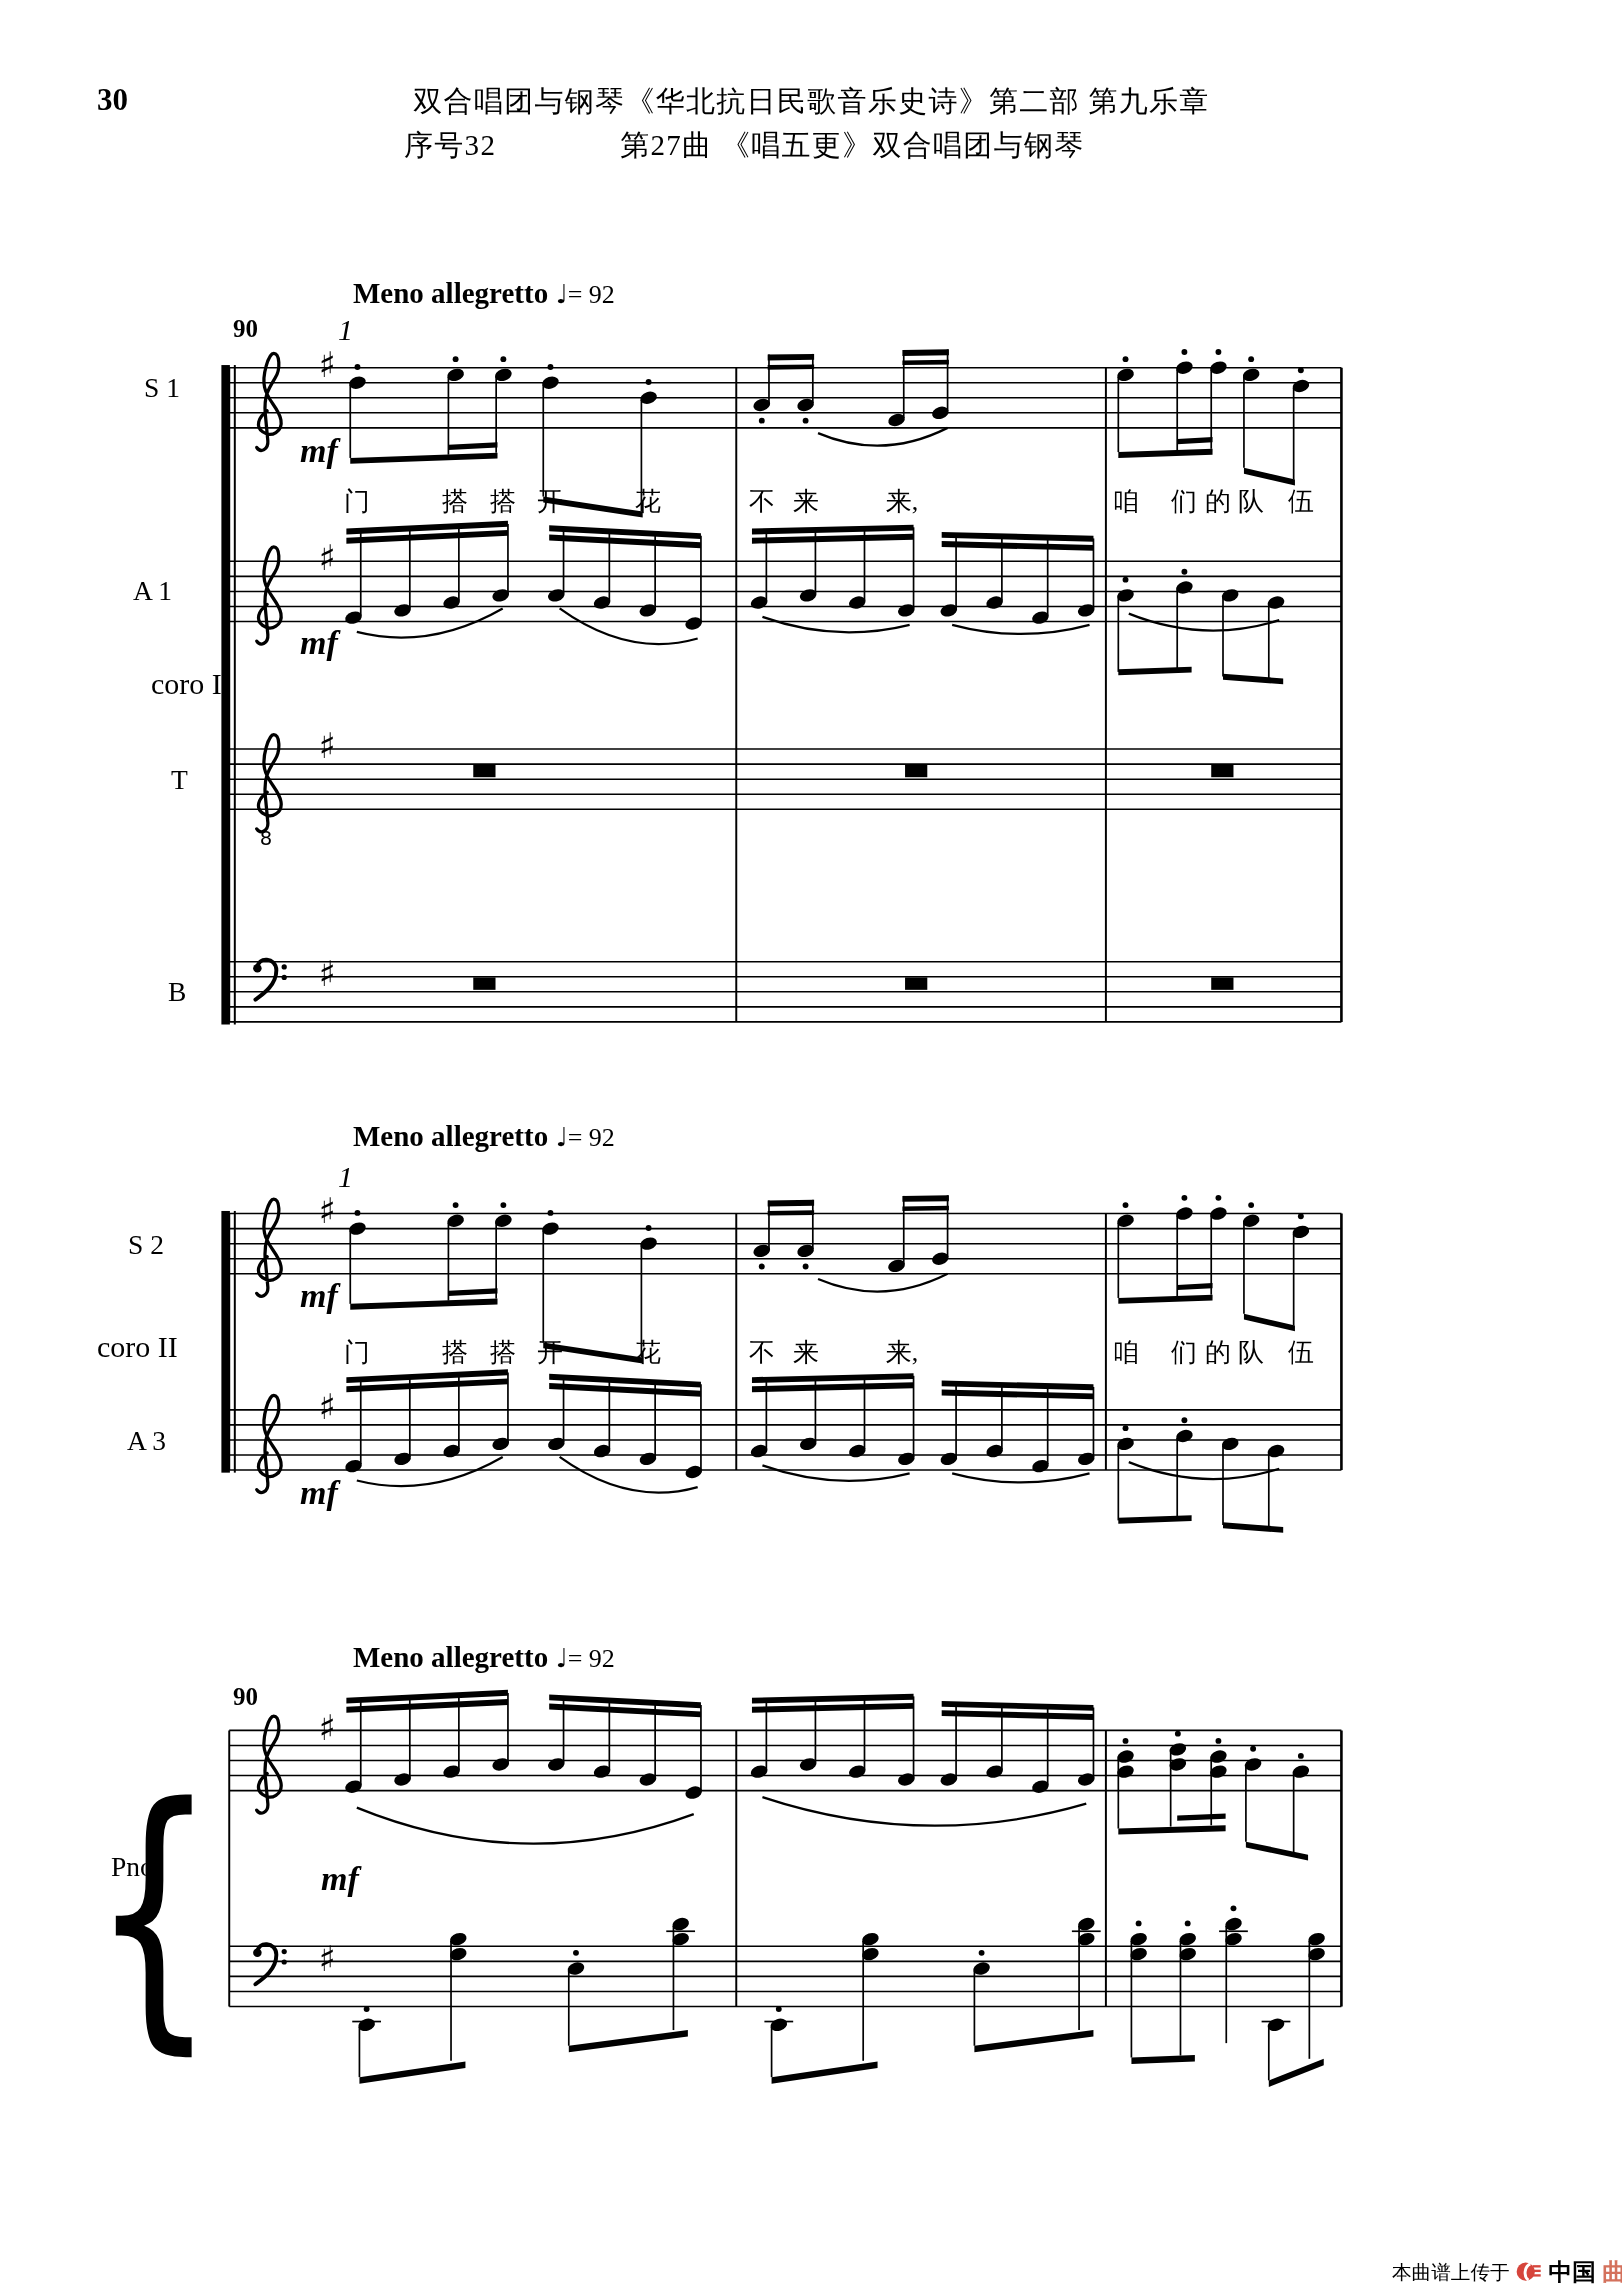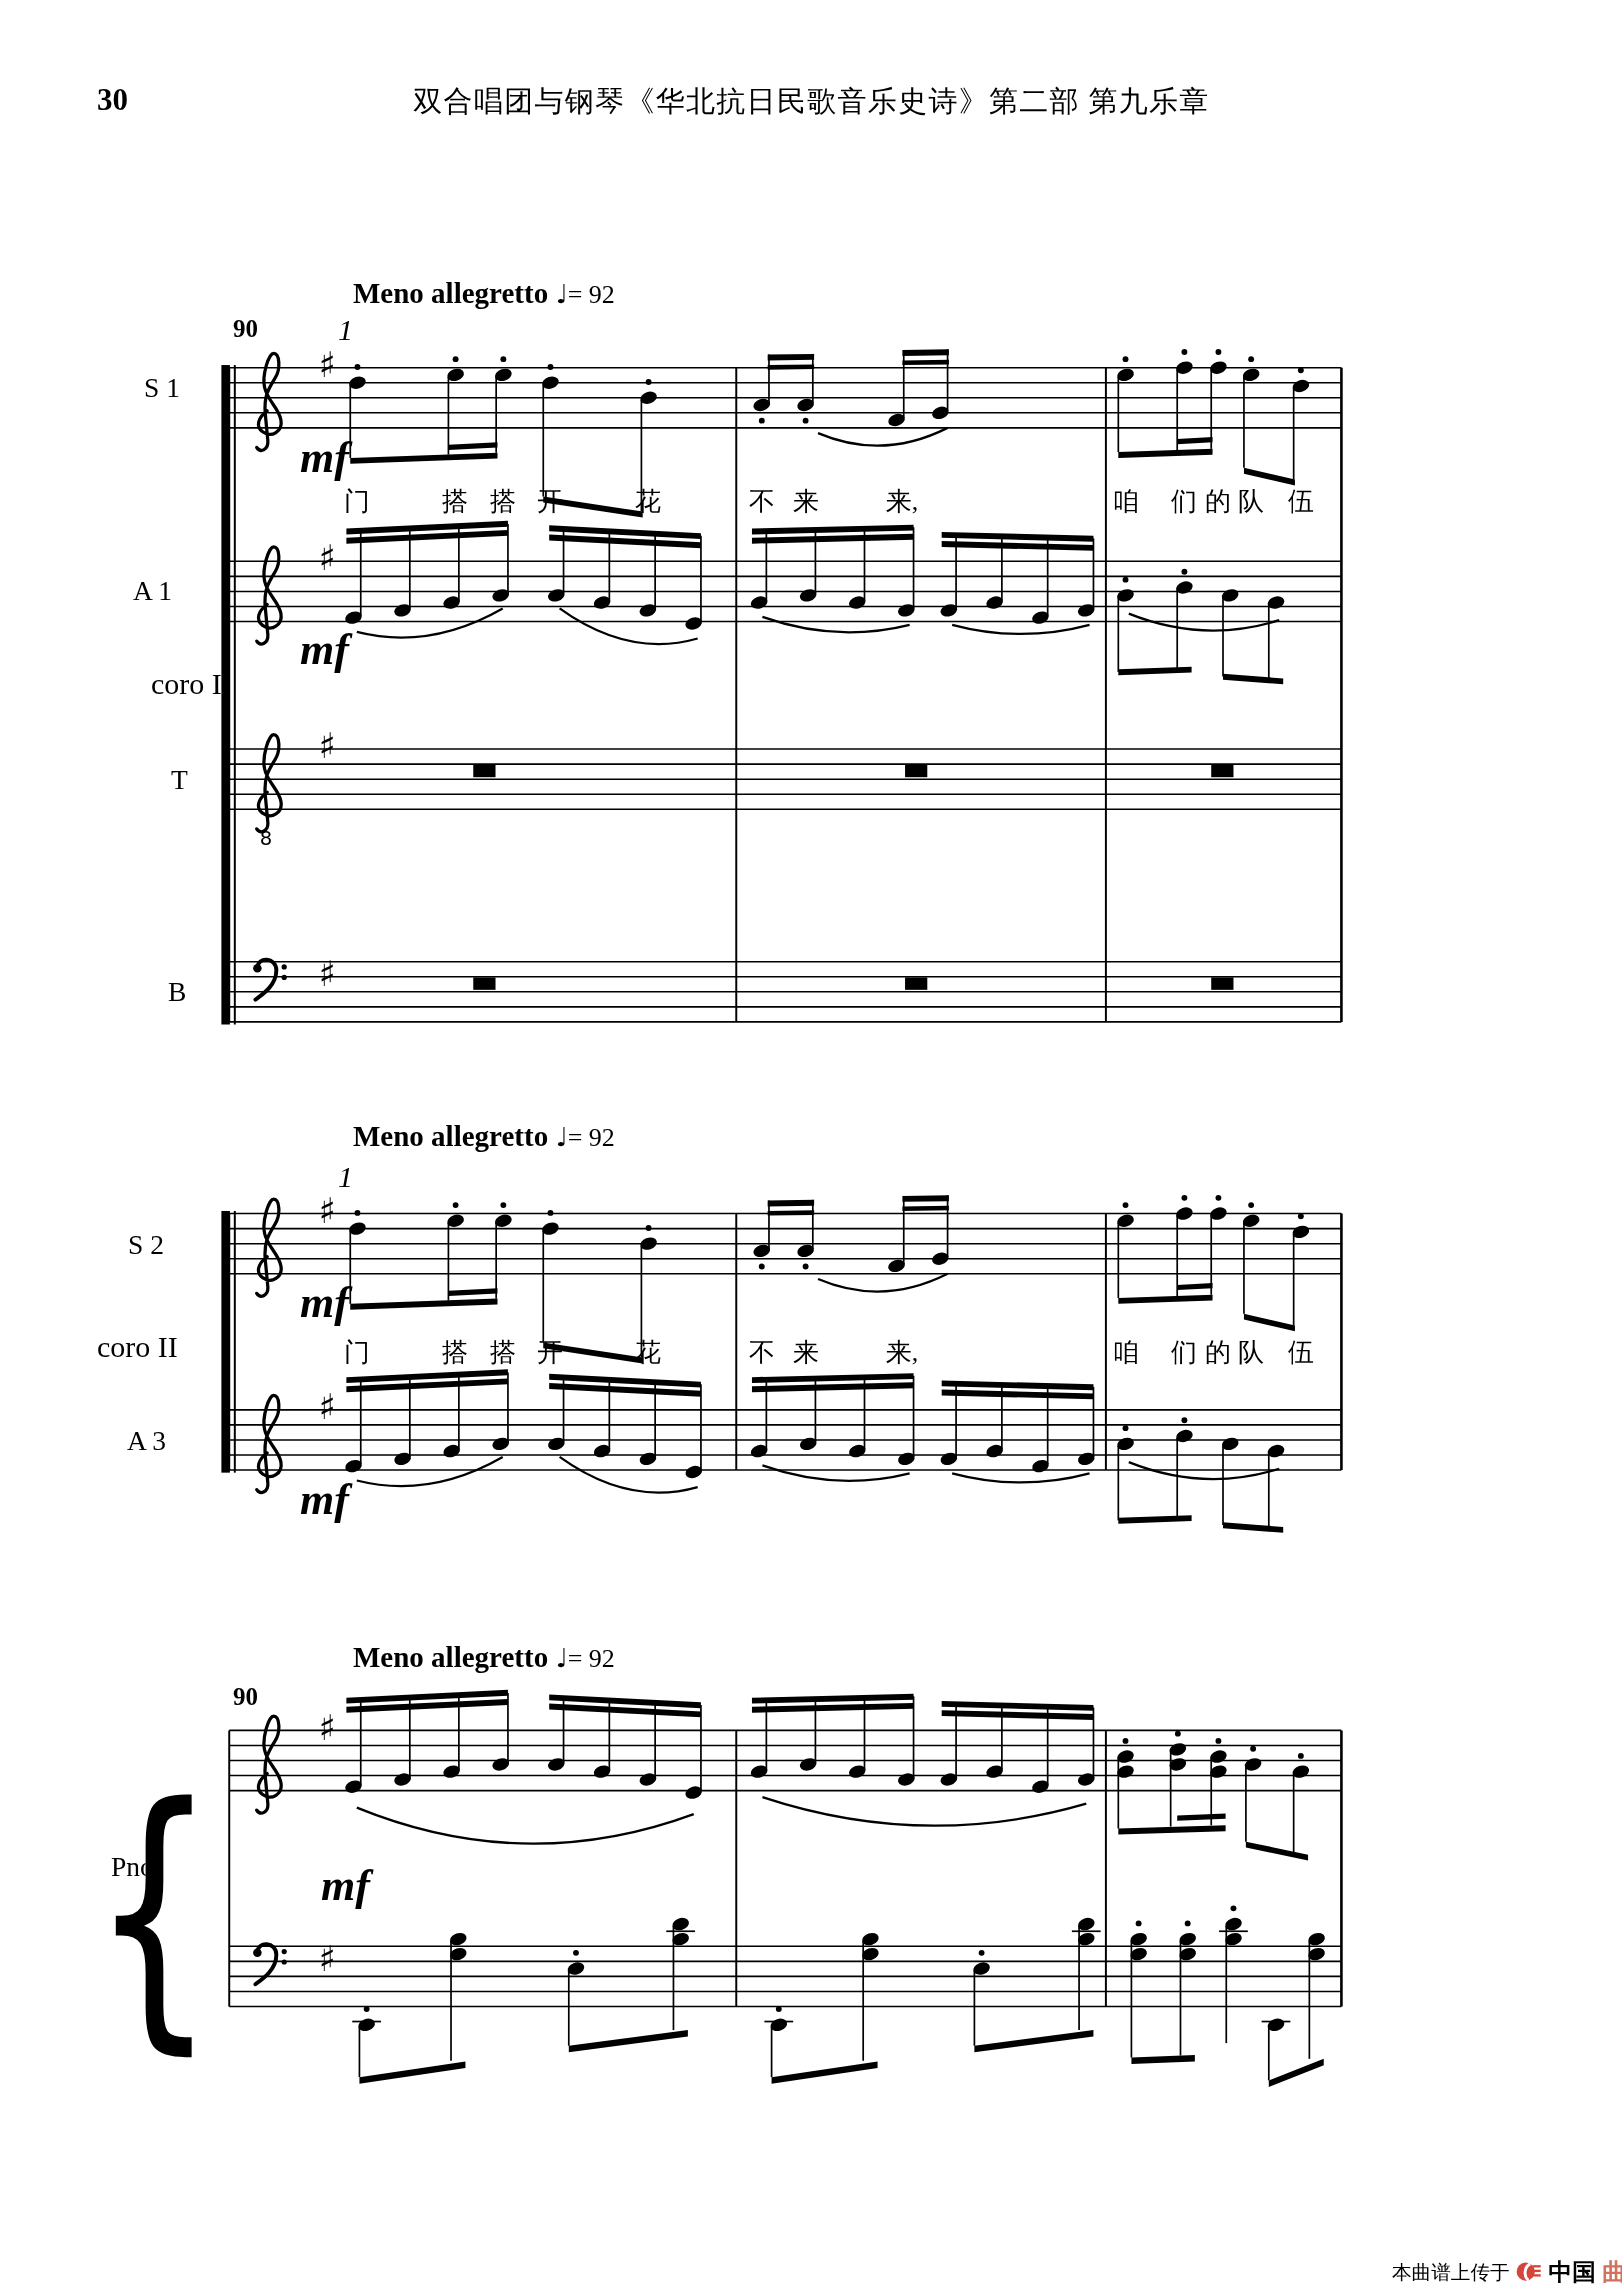--- a/index.html
+++ b/index.html
@@ -7,37 +7,40 @@
         font-family:"Liberation Serif","DejaVu Serif",serif;color:#000;}
   .abs{position:absolute;}
   .pagenum{left:97px;top:82px;font-size:31px;font-weight:bold;}
   .hdr1{left:0;top:82px;width:1623px;text-align:center;font-size:29px;letter-spacing:1.3px;}
   .hdr2{left:404px;top:126px;font-size:29px;letter-spacing:1.3px;}
   .hdr2 .gap{display:inline-block;width:124px;}
   #overlay span.lyr{position:absolute;transform:translateX(-50%);font-size:26px;white-space:nowrap;}
   .tempo{position:absolute;font-size:29px;font-weight:bold;white-space:nowrap;}
   .tempo .beat{font-family:"DejaVu Sans",sans-serif;font-weight:normal;font-size:26px;}
   .tempo .bpm{font-weight:normal;font-size:26px;}
-  .mf{position:absolute;font-size:44px;font-weight:bold;font-style:italic;}
+  .mf{position:absolute;font-size:34px;font-weight:bold;font-style:italic;}
   .mnum{position:absolute;font-size:25px;font-weight:bold;}
   .bar1{position:absolute;font-size:30px;font-style:italic;}
   .slabel{position:absolute;font-size:27.5px;white-space:nowrap;}
   .slabel.big{font-size:30px;}
   .footer{position:absolute;left:1392px;top:2256px;display:flex;align-items:center;gap:6.5px;white-space:nowrap;}
   .footer .pre{font-size:19.6px;font-family:"Liberation Sans","DejaVu Sans",sans-serif;}
   .footer .cn{font-size:23.6px;font-weight:bold;}
   .footer .site{font-size:23.6px;font-weight:bold;color:#d4715c;}
   svg text{font-family:"DejaVu Sans",sans-serif;}
 </style>
 </head>
 <body>
 
 <div class="page">
   <div class="abs pagenum">30</div>
   <div class="abs hdr1">双合唱团与钢琴《华北抗日民歌音乐史诗》第二部 第九乐章</div>
+  <div class="abs hdr2">
+    <span>序号32</span><span class="gap"></span><span>第27曲 《唱五更》双合唱团与钢琴</span>
+  </div>
 
   <svg id="score" style="position:absolute;left:0;top:0;" width="1623" height="2295" viewBox="0 0 2480 3508" xmlns="http://www.w3.org/2000/svg">
       <line x1="350" y1="562" x2="2050" y2="562" stroke="#000" stroke-width="2.4"></line>
       <line x1="350" y1="585" x2="2050" y2="585" stroke="#000" stroke-width="2.4"></line>
       <line x1="350" y1="608" x2="2050" y2="608" stroke="#000" stroke-width="2.4"></line>
       <line x1="350" y1="631" x2="2050" y2="631" stroke="#000" stroke-width="2.4"></line>
       <line x1="350" y1="654" x2="2050" y2="654" stroke="#000" stroke-width="2.4"></line>
       <path d="M408,628 C394,638 390,652 401,660 C415,670 432,659 429,642 C426,624 408,612 404,592 C400,574 410,540 418,540 C427,540 429,564 420,578 C409,596 403,606 405,632 L409,674 C410,687 398,693 392,684" stroke="#000" stroke-width="5" fill="none" stroke-linecap="round"></path>
       <text x="500" y="576" font-size="54" text-anchor="middle" fill="#000">♯</text>
       <ellipse cx="546" cy="585" rx="13" ry="9" transform="rotate(-18 546 585)" fill="#000"></ellipse>

